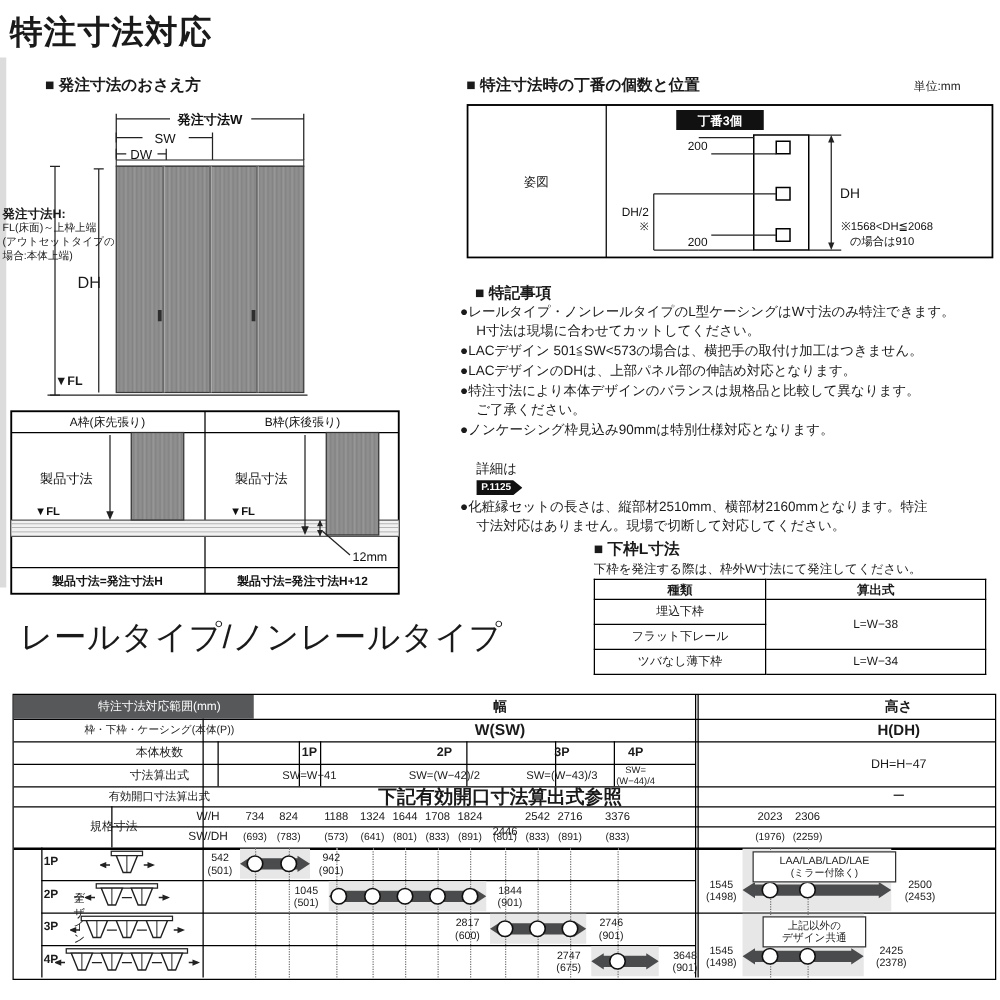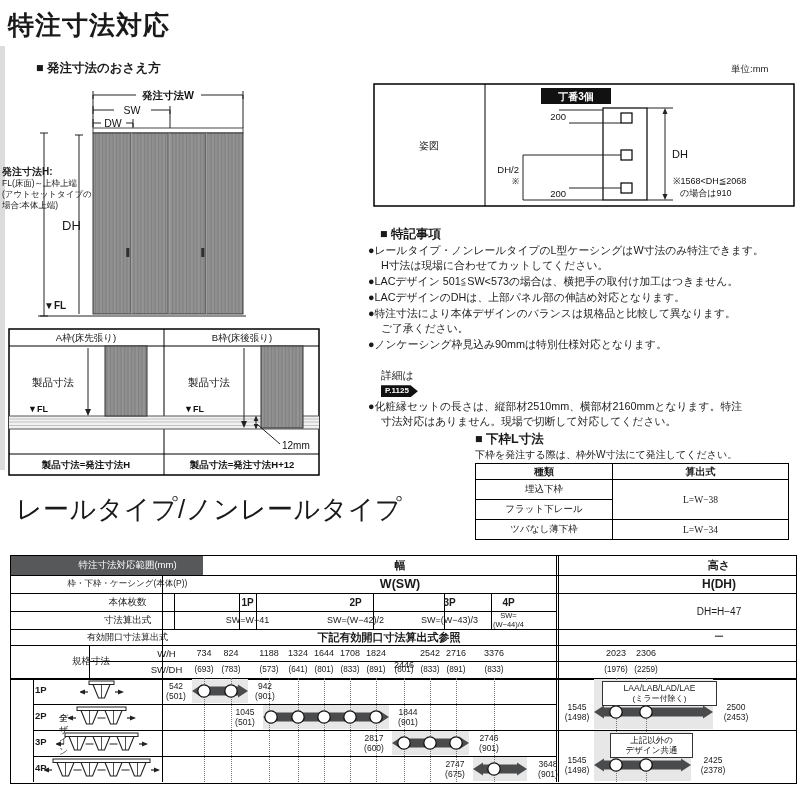--- a/index.html
+++ b/index.html
@@ -9,21 +9,21 @@
   .ttl{font-size:26px;font-weight:bold;letter-spacing:1px;}
   .sect{font-size:12.5px;font-weight:bold;}
   .big{font-size:26px;font-weight:500;letter-spacing:.5px;}
   .note{white-space:pre-line;padding-left:13px;text-indent:-13px;font-size:10.8px;line-height:15px;margin-bottom:1px;}
   .pbadge{display:inline-block;background:#111;color:#fff;font-size:8px;font-weight:bold;line-height:10px;padding:1px 9px 1px 4px;clip-path:polygon(0 0,80% 0,100% 50%,80% 100%,0 100%);vertical-align:middle;}
   
   table.lf{border-collapse:collapse;font-size:9.5px;}
   table.lf th,table.lf td{border:1px solid #000;text-align:center;padding:0;}
   table.lf th{height:15px;font-size:10px;}
   table.lf td{height:19px;}
-  table.lf{border:1.5px solid #000;font-family:Liberation Serif, serif;}
+  table.lf{border:1.5px solid #000;}
   table.lf tr.hd th{border-bottom:1.5px solid #000;}
   
   .rt{left:10px;top:555px;width:785px;height:227px;border:1.6px solid #000;}
   .bh{position:absolute;height:0;border-top:1px solid #000;}
   .bv{position:absolute;width:0;border-left:1px solid #000;}
   .cell{position:absolute;display:flex;align-items:center;justify-content:center;text-align:center;padding-left:41px;}
   .dark{background:#57585a;color:#fff;}
   .dot{position:absolute;width:0;border-left:1px dotted #777;top:122px;height:104px;}
   .band{position:absolute;background:#e7e7e7;}
   .bar{position:absolute;}
@@ -113,20 +113,21 @@
     <text x="176" y="84" font-size="9" font-weight="bold" fill="#111">▼FL</text>
     <path d="M248,88.5 V100.5" stroke="#222" stroke-width="1"></path>
     <polygon points="248,88 245.6,93 250.4,93" fill="#222"></polygon>
     <polygon points="248,101 245.6,96 250.4,96" fill="#222"></polygon>
     <path d="M250,97 L272,116" stroke="#222" stroke-width="1"></path>
     <text x="274" y="121" font-size="10" fill="#111">12mm</text>
     <text x="78" y="140" text-anchor="middle" font-size="9.5" font-weight="bold" fill="#111">製品寸法=発注寸法H</text>
     <text x="234" y="140" text-anchor="middle" font-size="9.5" font-weight="bold" fill="#111">製品寸法=発注寸法H+12</text>
   </svg>
 
+  <div class="ab sect" style="left:373px;top:60px;">■ 特注寸法時の丁番の個数と位置</div>
   <div class="ab" style="left:731px;top:63px;font-size:9.5px;">単位:mm</div>
 
   <svg class="ab" style="left:373px;top:83px;" width="422" height="124" viewBox="0 0 422 124">
     <rect x="1" y="1" width="420" height="122" fill="#fff" stroke="#000" stroke-width="1.5"></rect>
     <path d="M112,1 V123" stroke="#000" stroke-width="1"></path>
     <text x="56" y="66" text-anchor="middle" font-size="10" fill="#111">姿図</text>
     <rect x="168" y="5" width="70" height="16" fill="#111"></rect>
     <text x="203" y="17" text-anchor="middle" font-size="10" font-weight="bold" fill="#fff">丁番3個</text>
 
     <rect x="230" y="25" width="44" height="92" fill="#fff" stroke="#000" stroke-width="1.2"></rect>
@@ -228,21 +229,21 @@
     <div class="cell" style="left:245px;top:37px;width:117px;height:18px;font-size:10px;font-weight:600;">2P</div>
     <div class="cell" style="left:362px;top:37px;width:71px;height:18px;font-size:10px;font-weight:600;">3P</div>
     <div class="cell" style="left:433px;top:37px;width:47px;height:18px;font-size:10px;font-weight:600;">4P</div>
     <div class="cell" style="left:0;top:55px;width:151px;height:18px;font-size:9.5px;">寸法算出式</div>
     <div class="cell" style="left:163px;top:55px;width:65px;height:18px;font-size:9px;">SW=W−41</div>
     <div class="cell" style="left:245px;top:55px;width:117px;height:18px;font-size:9px;">SW=(W−42)/2</div>
     <div class="cell" style="left:362px;top:55px;width:71px;height:18px;font-size:9px;">SW=(W−43)/3</div>
     <div class="cell" style="left:433px;top:55px;width:47px;height:18px;font-size:7.5px;">SW=(W−44)/4</div>
     <div class="cell" style="left:549px;top:37px;width:236px;height:36px;font-size:10px;">DH=H−47</div>
     <div class="cell" style="left:0;top:73px;width:151px;height:16px;font-size:9px;">有効開口寸法算出式</div>
-    <div class="cell" style="left:140px;top:73px;width:394px;height:16px;font-size:11px;font-weight:600;">下記有効開口寸法算出式参照</div>
+    <div class="cell" style="left:151px;top:73px;width:394px;height:16px;font-size:15px;font-weight:600;">下記有効開口寸法算出式参照</div>
     <div class="cell" style="left:549px;top:73px;width:236px;height:16px;font-size:10px;">ー</div>
     <div class="cell" style="left:0;top:89px;width:78px;height:33px;font-size:9.5px;">規格寸法</div>
     <div class="cell" style="left:78px;top:89px;width:73px;height:16px;font-size:9.5px;">W/H</div>
     <div class="cell" style="left:78px;top:105px;width:73px;height:17px;font-size:9.5px;">SW/DH</div>
 
     <span class="wv" style="left:193px;top:92px;">734</span>
     <span class="wv" style="left:220px;top:92px;">824</span>
     <span class="wv" style="left:258px;top:92px;">1188</span>
     <span class="wv" style="left:287px;top:92px;">1324</span>
     <span class="wv" style="left:313px;top:92px;">1644</span>

